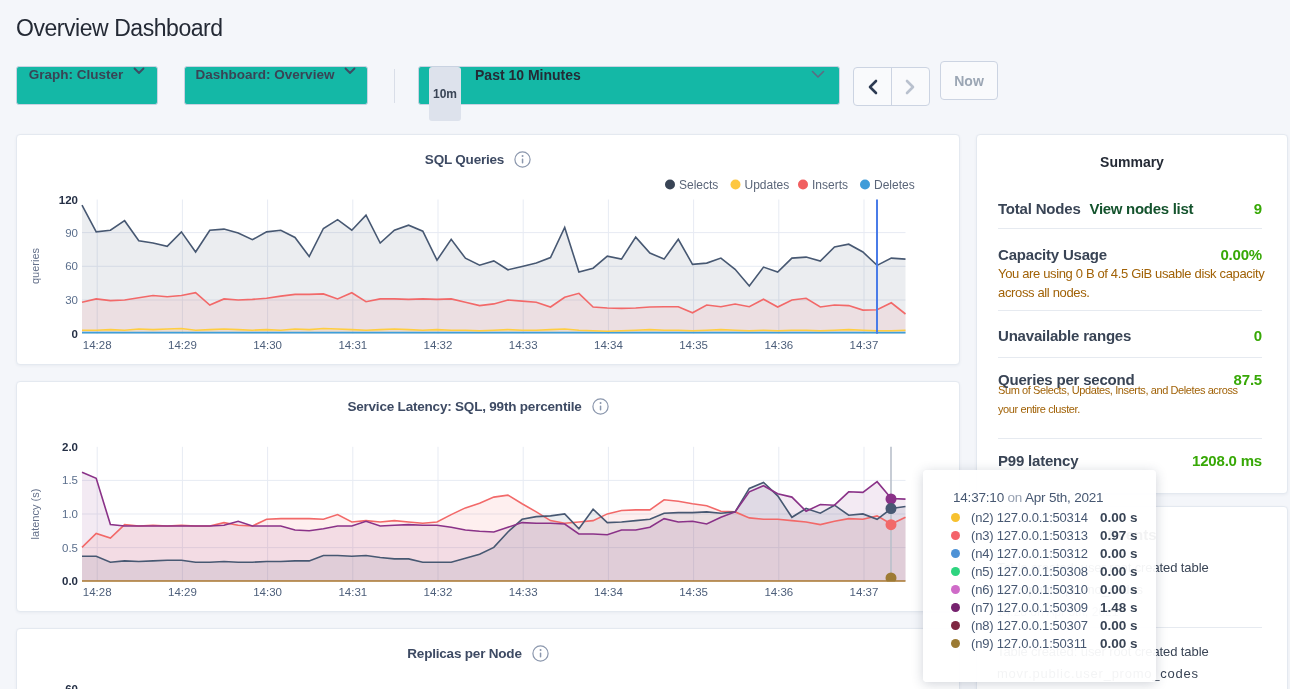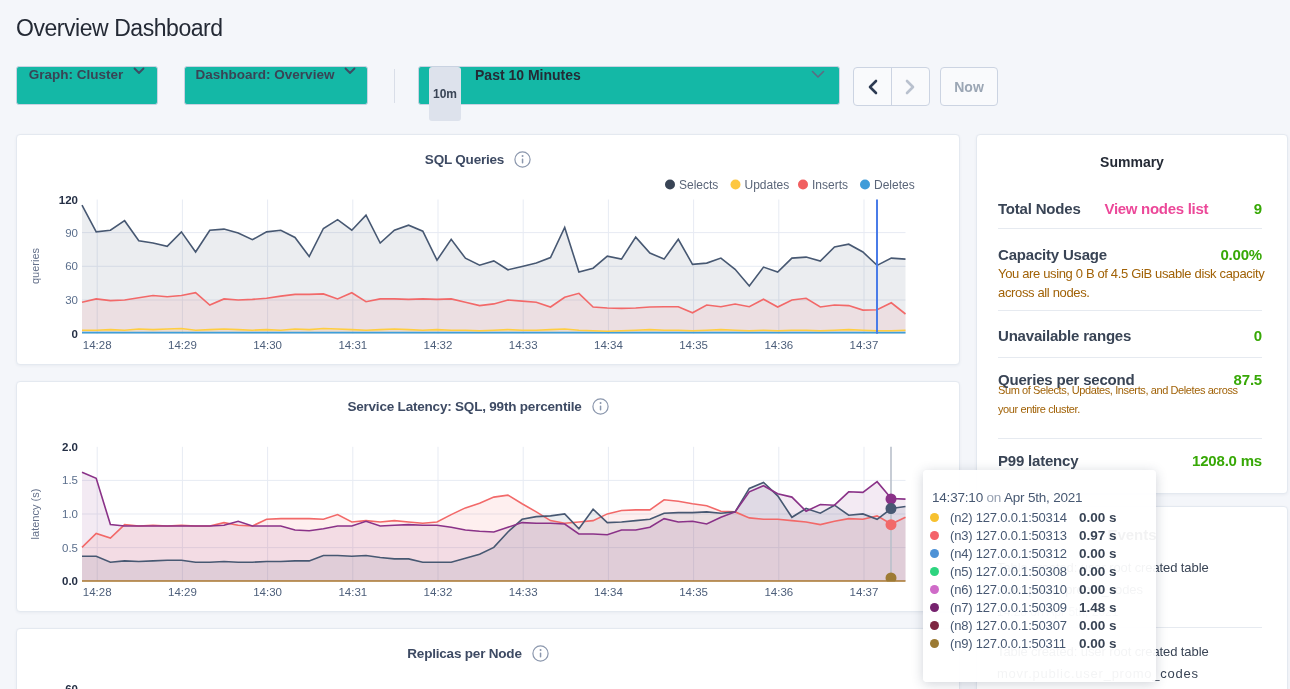--- a/index.html
+++ b/index.html
@@ -43,21 +43,21 @@
     <svg width="11" height="16" viewBox="0 0 11 16">
         <path d="M9 2 L3 8 L9 14" fill="none" stroke="#2c3a52" stroke-width="2.6" stroke-linecap="round" stroke-linejoin="round"></path>
       </svg>
   </div>
   <div style="flex:1;display:flex;align-items:center;justify-content:center">
     <svg width="11" height="16" viewBox="0 0 11 16">
         <path d="M2 2 L8 8 L2 14" fill="none" stroke="#b9c1ce" stroke-width="2.6" stroke-linecap="round" stroke-linejoin="round"></path>
       </svg>
   </div>
 </div>
-<div class="abs" style="left:940px;top:67px;width:58px;height:39px;background:#f9fafc;border:1px solid #ccd4e2;border-radius:4px;display:flex;align-items:center;justify-content:center;font-size:14px;font-weight:bold;color:#9ba6b4">Now</div>
+<div class="abs" style="left:940px;top:61px;width:58px;height:39px;background:#f9fafc;border:1px solid #ccd4e2;border-radius:4px;display:flex;align-items:center;justify-content:center;font-size:14px;font-weight:bold;color:#9ba6b4">Now</div>
 
 <div class="panel" style="left:16px;top:134px;width:944px;height:231px"></div>
 <div class="panel" style="left:16px;top:381px;width:944px;height:231px"></div>
 <div class="panel" style="left:16px;top:628px;width:944px;height:80px"></div>
 <div class="ctitle" style="left:16px;top:151px;width:944px">SQL Queries<svg width="17" height="17" viewBox="0 0 17 17" style="margin-left:10px;flex:none">
       <circle cx="8.5" cy="8.5" r="7.6" fill="none" stroke="#8b97ad" stroke-width="1.2"></circle>
       <rect x="7.8" y="7.4" width="1.5" height="5" rx="0.7" fill="#8b97ad"></rect>
       <circle cx="8.55" cy="5" r="1" fill="#8b97ad"></circle>
     </svg></div>
 <div class="ctitle" style="left:16px;top:398px;width:944px">Service Latency: SQL, 99th percentile<svg width="17" height="17" viewBox="0 0 17 17" style="margin-left:10px;flex:none">
@@ -169,21 +169,21 @@
 <text x="23" y="133" transform="rotate(-90 23 133)" text-anchor="middle" font-size="11" fill="#64708a" font-family="Liberation Sans,sans-serif">latency (s)</text>
 </svg>
 <svg class="abs" style="left:16px;top:628px" width="944" height="61" viewBox="0 0 944 61">
     <text x="62" y="65" text-anchor="end" font-size="11.5" font-weight="bold" fill="#242f45" font-family="Liberation Sans,sans-serif">60</text>
   </svg>
 
 <div class="panel" style="left:976px;top:134px;width:312px;height:360px">
   <div style="position:absolute;top:19px;left:0;width:100%;text-align:center;font-size:14px;font-weight:bold;color:#242a35">Summary</div>
   <div class="srow" style="top:65px">
       <span>Total Nodes</span>
-      <span style="color:#ec4899;margin-left:24px;letter-spacing:-0.3px">View nodes list</span>
+      <span style="color:#14532d;margin-left:9px;letter-spacing:-0.3px">View nodes list</span>
       <span class="sval">9</span>
     </div>
   <div class="sdiv" style="top:93px"></div>
   <div class="srow" style="top:111px">
       <span>Capacity Usage</span>
       <span class="sval">0.00%</span>
     </div>
   <div class="sdesc" style="top:130px">You are using 0 B of 4.5 GiB usable disk capacity across all nodes.</div>
   <div class="sdiv" style="top:175px"></div>
   <div class="srow" style="top:192px">
@@ -205,21 +205,21 @@
 
 <div class="panel" style="left:976px;top:506px;width:312px;height:200px">
   <div style="position:absolute;top:19px;left:0;width:100%;text-align:center;font-size:15px;font-weight:bold;color:#242a35">Events</div>
   <div style="position:absolute;top:50px;left:20px;width:250px;font-size:13px;letter-spacing:-0.1px;color:#394455;line-height:22px">Table created: user root created table movr.public.promo_codes</div>
   <div style="position:absolute;top:98px;left:20px;font-size:12px;color:#8a94a5">14:28 on Apr 5th, 2021</div>
   <div style="position:absolute;top:120px;left:20px;right:25px;border-top:1px solid #e6eaf0"></div>
   <div style="position:absolute;top:134px;left:20px;width:260px;font-size:13px;letter-spacing:-0.1px;color:#394455;line-height:22px">Table created: user root created table <span style="letter-spacing:0.75px">movr.public.user_promo_codes</span></div>
 </div>
 
 <div class="abs" style="left:923px;top:470px;width:233px;height:212px;background:rgba(255,255,255,0.94);
-  border-radius:4px;box-shadow:0 2px 12px rgba(40,55,80,0.22);padding:20px 0 0 7px;z-index:5">
+  border-radius:4px;box-shadow:0 2px 12px rgba(40,55,80,0.22);padding:20px 0 0 28px;z-index:5">
   <div style="font-size:13.5px;letter-spacing:-0.2px;color:#475872;margin-bottom:3px;padding-left:2px">14:37:10 <span style="color:#97a1b2">on</span> Apr 5th, 2021</div>
     <div class="trow">
       <span class="tdot" style="background:#f7c12f"></span>
       <span class="tlab">(n2) 127.0.0.1:50314</span>
       <span class="tval">0.00 s</span>
     </div>
     <div class="trow">
       <span class="tdot" style="background:#f4636a"></span>
       <span class="tlab">(n3) 127.0.0.1:50313</span>
       <span class="tval">0.97 s</span>

